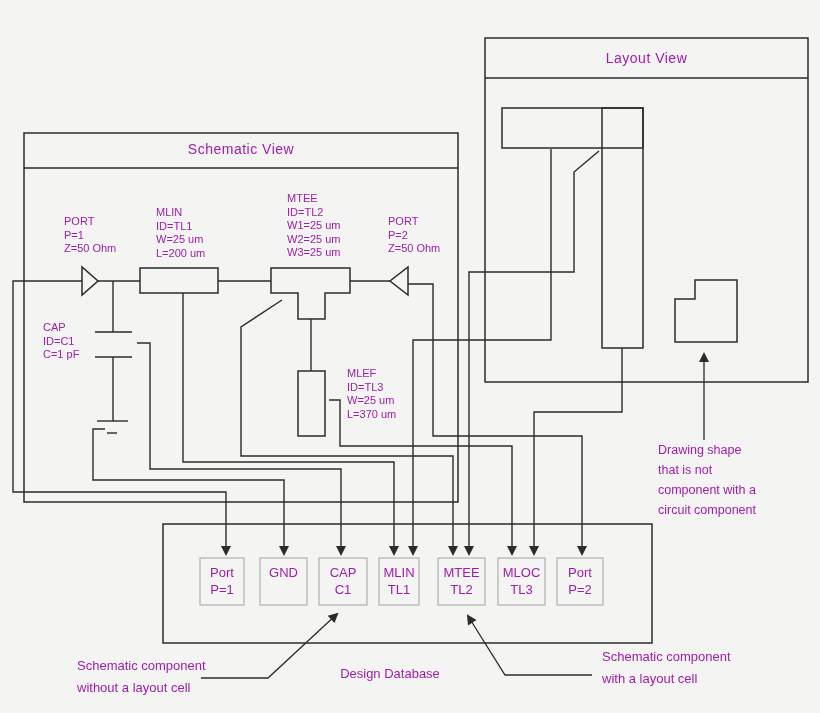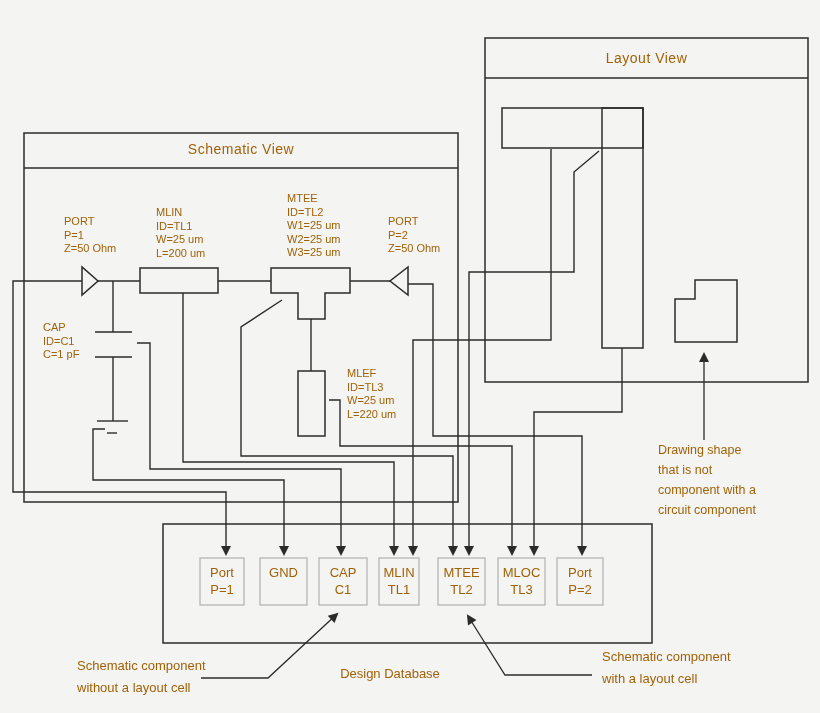--- a/index.html
+++ b/index.html
@@ -1,18 +1,18 @@
 <!DOCTYPE html>
 <html><head>
 <meta charset="utf-8">
 <style>
   html,body{margin:0;padding:0;background:#f4f4f3;}
   #stage{
     position:relative;width:820px;height:713px;overflow:hidden;
-    background:#f4f4f3;color:#a16207;
+    background:#f4f4f3;color:#a21caf;
     font-family:"Liberation Sans","DejaVu Sans",sans-serif;
   }
   #diagram-svg{position:absolute;left:0;top:0;}
   .txt{position:absolute;white-space:nowrap;}
   .view-title{font-size:14px;text-align:center;letter-spacing:.5px;}
   .comp-label{font-size:11px;line-height:13.5px;}
   .db-item-text{position:absolute;top:558px;height:47px;padding-top:6px;
     font-size:13px;line-height:17px;text-align:center;box-sizing:border-box;}
   .anno{font-size:13px;line-height:22px;}
   .anno-small{font-size:12.5px;line-height:20px;}
@@ -124,21 +124,21 @@
   </div>
   <div class="txt comp-label" style="left:43px;top:321px;">
     <div>CAP</div>
     <div>ID=C1</div>
     <div>C=1 pF</div>
   </div>
   <div class="txt comp-label" style="left:347px;top:367px;">
     <div>MLEF</div>
     <div>ID=TL3</div>
     <div>W=25 um</div>
-    <div>L=220 um</div>
+    <div>L=370 um</div>
   </div>
 
   <div class="db-item-text" style="left:200px;width:44px;">
     <div>Port</div>
     <div>P=1</div>
   </div>
   <div class="db-item-text" style="left:260px;width:47px;">
     <div>GND</div>
     <div></div>
   </div>

